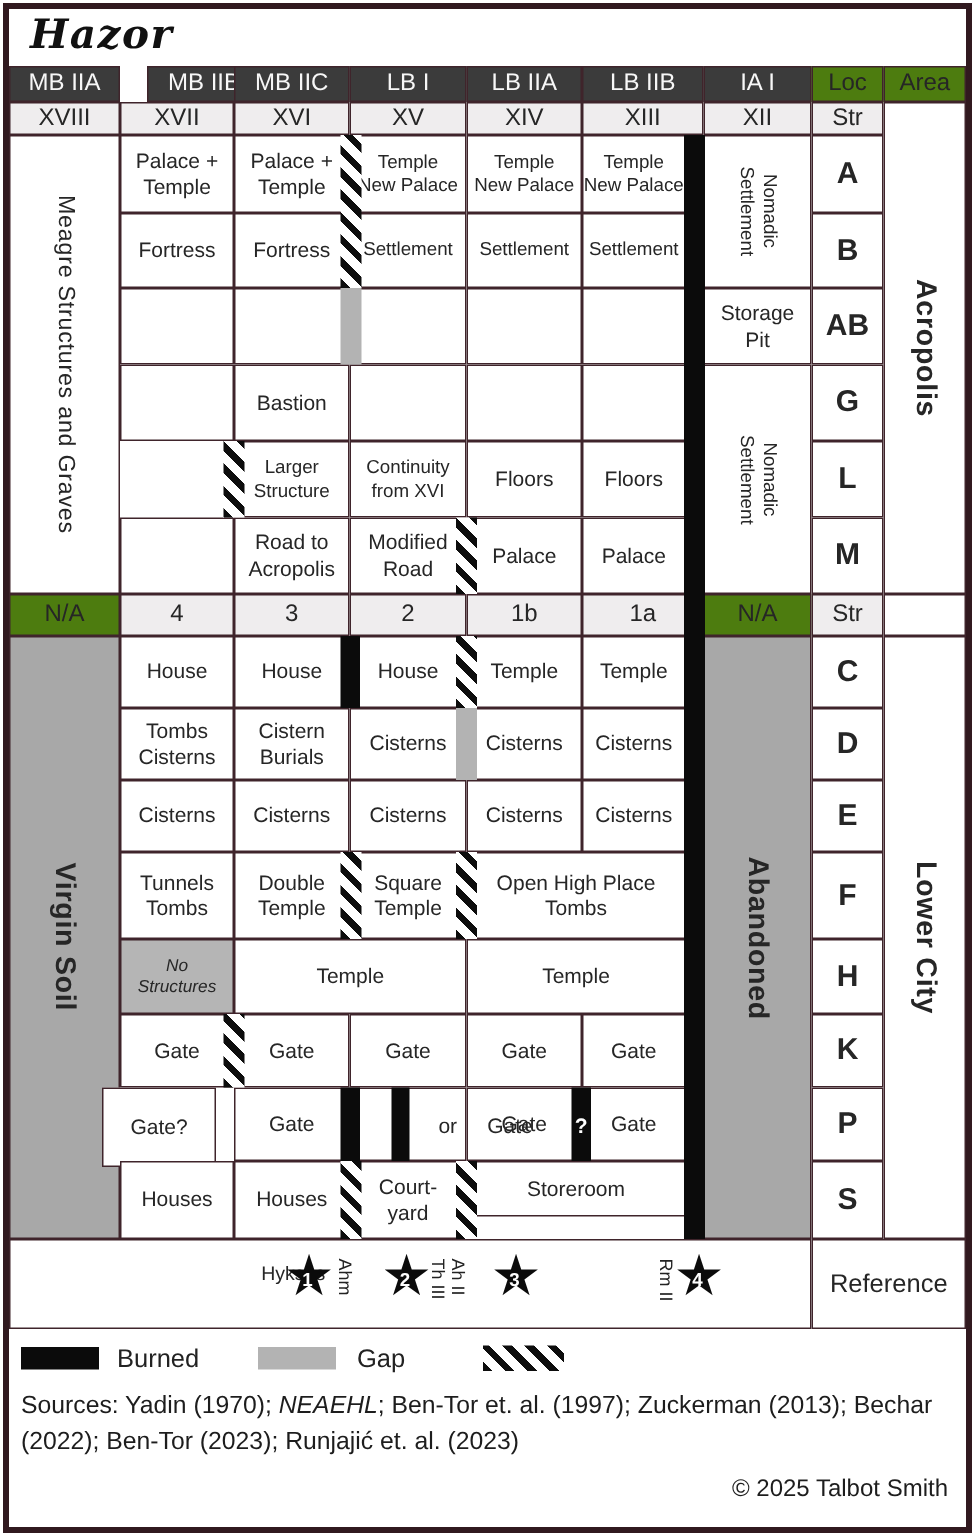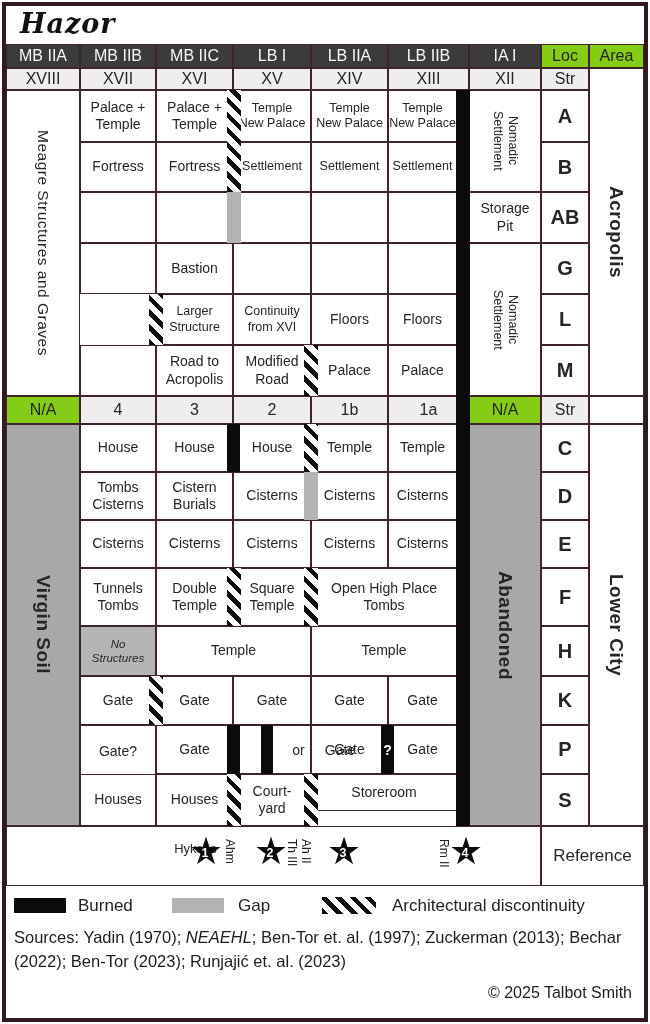--- a/index.html
+++ b/index.html
@@ -7,21 +7,21 @@
     font-family:"Liberation Sans","DejaVu Sans",sans-serif;color:#262626;overflow:hidden;}
   #frame{position:absolute;inset:2px;border:4px solid #31191f;pointer-events:none;z-index:9;}
   .title{position:absolute;left:20px;top:4px;height:38px;display:flex;align-items:center;
     font-family:"DejaVu Serif","Liberation Serif",serif;font-style:italic;font-weight:600;
     font-size:27px;color:#111;letter-spacing:1px;}
   .cell{position:absolute;box-sizing:border-box;border:1.6px solid #3f242b;background:#fff;
     display:flex;align-items:center;justify-content:center;text-align:center;
     font-size:14px;line-height:1.22;white-space:pre-line;z-index:1;}
   .hdr1{background:#3b3b3b;color:#f7f7f7;font-size:16px;}
   .hdr2{background:#efedee;font-size:16px;}
-  .white{background:#84cc16;font-size:16px;}
+  .white{background:#4d7c0f;font-size:16px;}
   .gray{background:#a8a8a8;}
   .ltgray{background:#b5b5b5;font-style:italic;}
   .vtext{writing-mode:vertical-rl;}
   .loc{font-weight:bold;font-size:20px;}
   .sm{font-size:12.5px;}
   .xs{font-size:11.5px;}
   .side{font-size:15.5px;letter-spacing:.5px;}
   .big{font-size:19px;font-weight:bold;letter-spacing:.5px;}
   .bar{position:absolute;z-index:5;box-sizing:border-box;}
   .burn{background:#0b0b0b;}
@@ -42,21 +42,21 @@
   .copyright{position:absolute;right:18px;top:984px;font-size:16px;color:#1d1d1d;}
 </style>
 </head>
 <body>
 
 <div id="canvas">
   <div id="frame"></div>
   <div class="title">Hazor</div>
 
   <div class="cell hdr1" style="left:6px;top:44px;width:74px;height:24px">MB IIA</div>
-  <div class="cell hdr1" style="left:80px;top:44px;width:76px;height:24px">MB IIB</div>
+  <div class="cell hdr1" style="left:98px;top:44px;width:76px;height:24px">MB IIB</div>
   <div class="cell hdr1" style="left:156px;top:44px;width:77px;height:24px">MB IIC</div>
   <div class="cell hdr1" style="left:233px;top:44px;width:78px;height:24px">LB I</div>
   <div class="cell hdr1" style="left:311px;top:44px;width:77px;height:24px">LB IIA</div>
   <div class="cell hdr1" style="left:388px;top:44px;width:81px;height:24px">LB IIB</div>
   <div class="cell hdr1" style="left:469px;top:44px;width:72px;height:24px">IA I</div>
   <div class="cell white" style="left:541px;top:44px;width:48px;height:24px">Loc</div>
   <div class="cell white" style="left:589px;top:44px;width:55px;height:24px">Area</div>
 
   <div class="cell hdr2" style="left:6px;top:68px;width:74px;height:22px">XVIII</div>
   <div class="cell hdr2" style="left:80px;top:68px;width:76px;height:22px">XVII</div>
@@ -179,21 +179,21 @@
   <div class="cell" style="left:311px;top:626px;width:146px;height:50px">Temple</div>
   <div class="cell loc" style="left:541px;top:626px;width:48px;height:50px">H</div>
 
   <div class="cell" style="left:80px;top:676px;width:76px;height:49px">Gate</div>
   <div class="cell" style="left:156px;top:676px;width:77px;height:49px">Gate</div>
   <div class="cell" style="left:233px;top:676px;width:78px;height:49px">Gate</div>
   <div class="cell" style="left:311px;top:676px;width:77px;height:49px">Gate</div>
   <div class="cell" style="left:388px;top:676px;width:69px;height:49px">Gate</div>
   <div class="cell loc" style="left:541px;top:676px;width:48px;height:49px">K</div>
 
-  <div class="cell" style="left:80px;top:725px;width:76px;height:53px">Gate?</div>
+  <div class="cell" style="left:68px;top:725px;width:76px;height:53px">Gate?</div>
   <div class="cell" style="left:156px;top:725px;width:77px;height:49px">Gate</div>
   <div class="cell" style="left:233px;top:725px;width:78px;height:49px"></div>
   <div class="cell" style="left:311px;top:725px;width:77px;height:49px">Gate</div>
   <div class="cell" style="left:388px;top:725px;width:69px;height:49px">Gate</div>
   <div class="cell loc" style="left:541px;top:725px;width:48px;height:49px">P</div>
 
   <div class="cell" style="left:80px;top:774px;width:76px;height:52px">Houses</div>
   <div class="cell" style="left:156px;top:774px;width:77px;height:52px">Houses</div>
   <div class="cell" style="left:233px;top:774px;width:78px;height:52px">Court-
 yard</div>
@@ -245,17 +245,16 @@
   <div class="star" style="left:449px;top:835px">
     <span class="star-glyph">★</span>
     <span class="star-num">4</span>
   </div>
 
   <div class="legend-swatch burn" style="left:14px;top:898px;width:52px"></div>
   <div class="legend-label" style="left:78px;top:896px">Burned</div>
   <div class="legend-swatch gapbar" style="left:172px;top:898px;width:52px"></div>
   <div class="legend-label" style="left:238px;top:896px">Gap</div>
   <div class="legend-swatch hatch" style="left:322px;top:897px;width:54px;height:17px"></div>
-  <div class="legend-label" style="left:392px;top:896px">Architectural discontinuity</div>
 
   <div class="src"><span>Sources: Yadin (1970); </span><i>NEAEHL</i><span>; Ben-Tor et. al. (1997); Zuckerman (2013); Bechar (2022); Ben-Tor (2023); Runjajić et. al. (2023)</span></div>
   <div class="copyright">© 2025 Talbot Smith</div>
 </div>
 
 </body></html>

